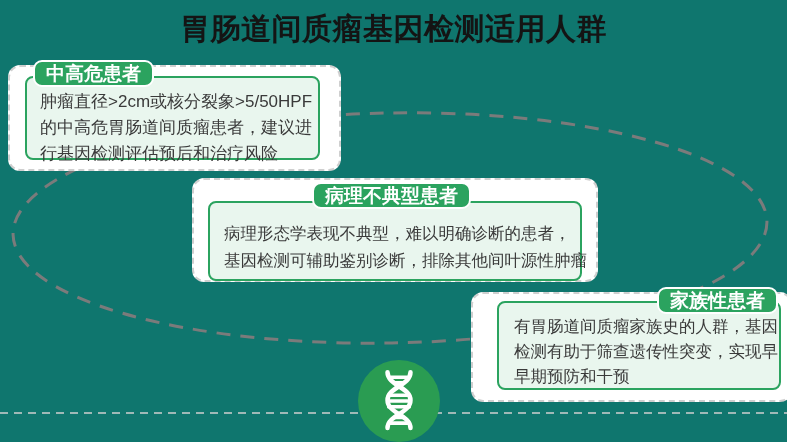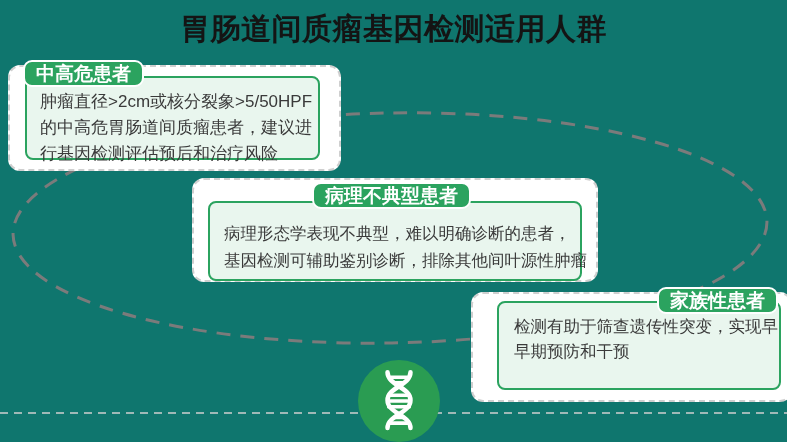--- a/index.html
+++ b/index.html
@@ -38,21 +38,21 @@
 
   .tag{
     position:absolute;height:27px;display:flex;align-items:center;
     padding:0 11px;background:var(--green);border:2px solid #ffffff;
     border-radius:9px;color:#ffffff;font-weight:700;font-size:19px;
     white-space:nowrap;line-height:1;
   }
 
   #card1{left:25px;top:76px;width:295px;height:84px;}
   #card1 .body-text{left:13px;top:11px;font-size:17px;line-height:26px;}
-  #tag1{left:23px;top:60px;}
+  #tag1{left:33px;top:60px;}
   #outer1{left:8px;top:65px;width:333px;height:106px;}
 
   #card2{left:208px;top:201px;width:374px;height:80px;}
   #card2 .body-text{left:14px;top:17px;font-size:16.5px;line-height:27px;}
   #tag2{left:312px;top:182px;text-align:center;}
   #outer2{left:192px;top:178px;width:406px;height:104px;}
 
   #card3{left:497px;top:301px;width:284px;height:89px;}
   #card3 .body-text{left:15px;top:11px;font-size:16.5px;line-height:25px;}
   #tag3{left:657px;top:287px;}
@@ -87,20 +87,21 @@
     <div class="body-text">
       <div class="card-line">病理形态学表现不典型，难以明确诊断的患者，</div>
       <div class="card-line">基因检测可辅助鉴别诊断，排除其他间叶源性肿瘤</div>
     </div>
   </div>
   <div class="tag" id="tag2">病理不典型患者</div>
 
   <div class="outer-dash" id="outer3"></div>
   <div class="card" id="card3">
     <div class="body-text">
+      <div class="card-line">有胃肠道间质瘤家族史的人群，基因</div>
       <div class="card-line">检测有助于筛查遗传性突变，实现早</div>
       <div class="card-line">早期预防和干预</div>
     </div>
   </div>
   <div class="tag" id="tag3">家族性患者</div>
 
   <svg id="dna" viewBox="0 0 100 100" aria-hidden="true">
     <circle cx="50" cy="50" r="50" style="fill:var(--green-dark)"></circle>
     <g fill="none" stroke="#ffffff" stroke-width="5.5" stroke-linecap="round">
       <path d="M36 15 C36 31 64 33 64 49 C64 65 36 67 36 83"></path>

